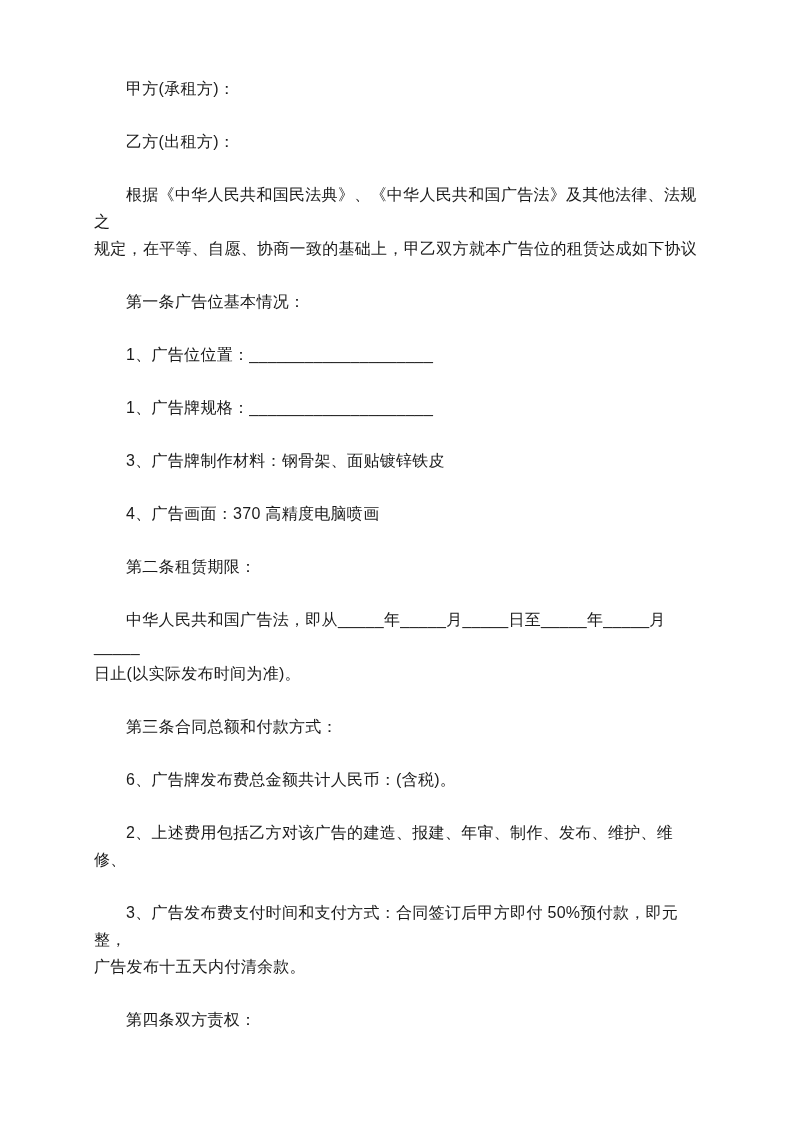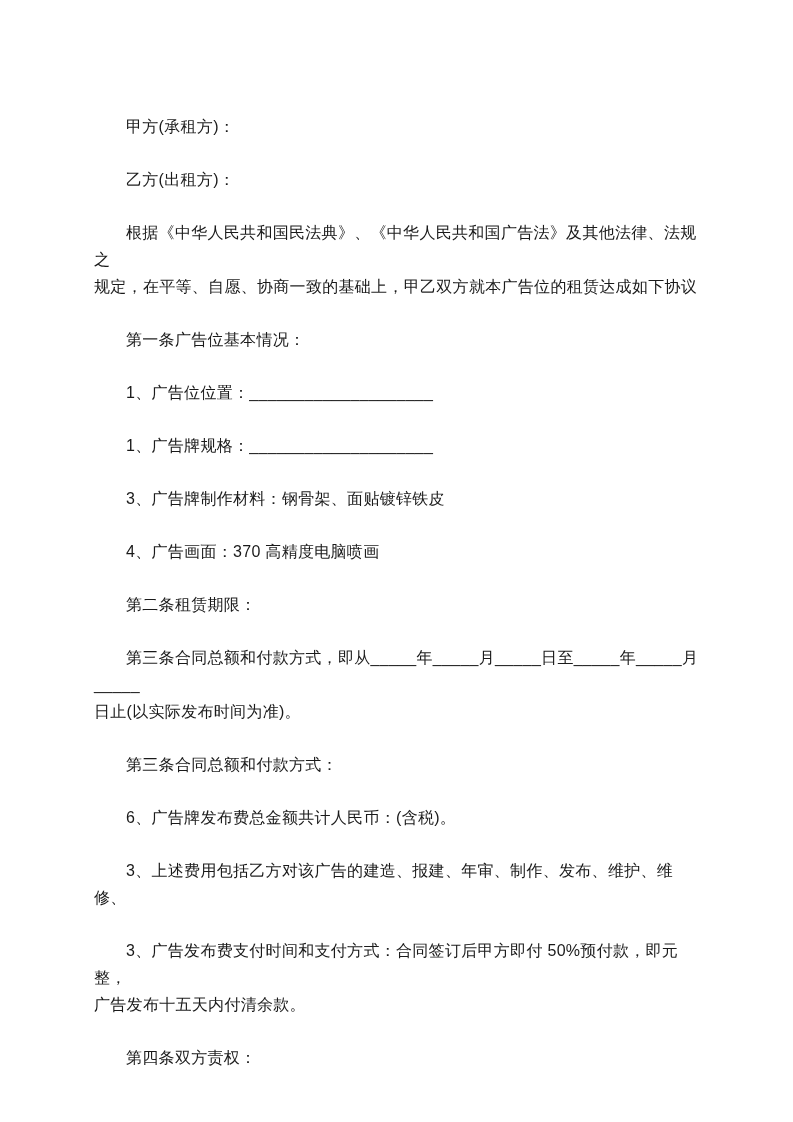--- a/index.html
+++ b/index.html
@@ -7,21 +7,21 @@
     padding: 0;
     background: #ffffff;
   }
   .page {
     position: relative;
     width: 793px;
     height: 1122px;
     box-sizing: border-box;
     background: #ffffff;
     overflow: hidden;
-    padding: 113px 88px 40px 94px;
+    padding: 75px 88px 40px 94px;
     color: #1a1a1a;
     font-family: "Liberation Sans", "DejaVu Sans", sans-serif;
     font-size: 16px;
     line-height: 27px;
     letter-spacing: 0.3px;
   }
   .para {
     margin: 0 0 26px 0;
   }
   .para .line {
@@ -59,31 +59,31 @@
       <p class="para">
         <span class="line first">3、广告牌制作材料：钢骨架、面贴镀锌铁皮</span>
       </p>
       <p class="para">
         <span class="line first">4、广告画面：370 高精度电脑喷画</span>
       </p>
       <p class="para">
         <span class="line first">第二条租赁期限：</span>
       </p>
       <p class="para">
-        <span class="line first">第三条合同总额和付款方式，即从_____年_____月_____日至_____年_____月_____</span>
+        <span class="line first">中华人民共和国广告法，即从_____年_____月_____日至_____年_____月_____</span>
         <span class="line">日止(以实际发布时间为准)。</span>
       </p>
       <p class="para">
         <span class="line first">第三条合同总额和付款方式：</span>
       </p>
       <p class="para">
         <span class="line first">6、广告牌发布费总金额共计人民币：(含税)。</span>
       </p>
       <p class="para">
-        <span class="line first">3、上述费用包括乙方对该广告的建造、报建、年审、制作、发布、维护、维修、</span>
+        <span class="line first">2、上述费用包括乙方对该广告的建造、报建、年审、制作、发布、维护、维修、</span>
       </p>
       <p class="para">
         <span class="line first">3、广告发布费支付时间和支付方式：合同签订后甲方即付 50%预付款，即元整，</span>
         <span class="line">广告发布十五天内付清余款。</span>
       </p>
       <p class="para">
         <span class="line first">第四条双方责权：</span>
       </p>
     </div>
 </main>

